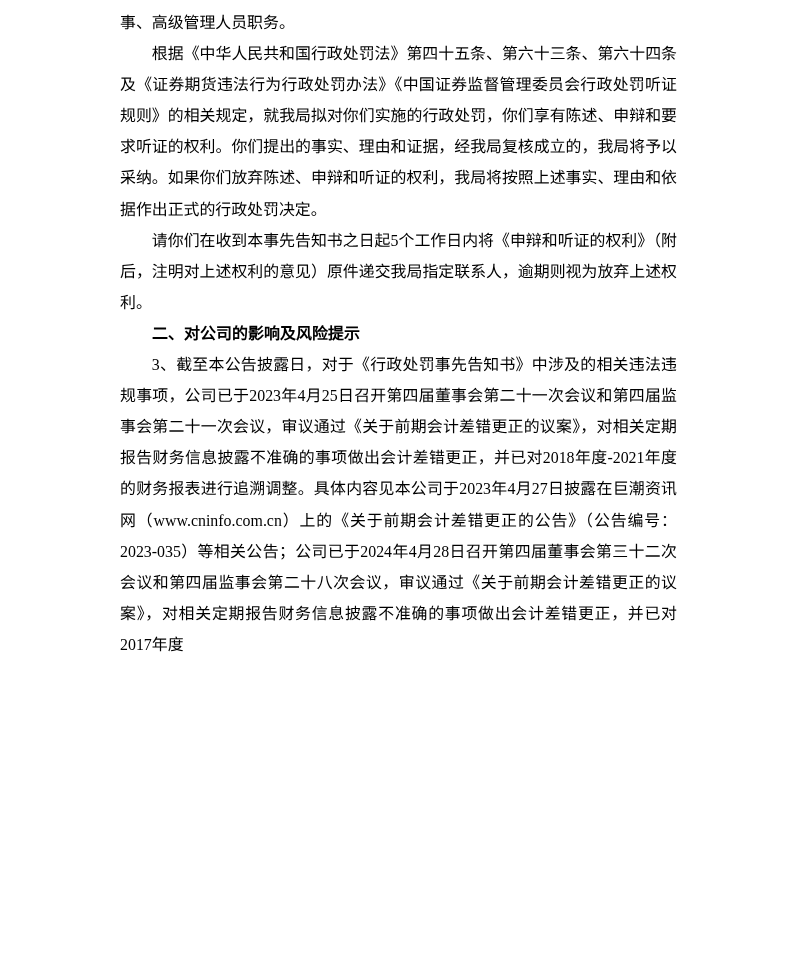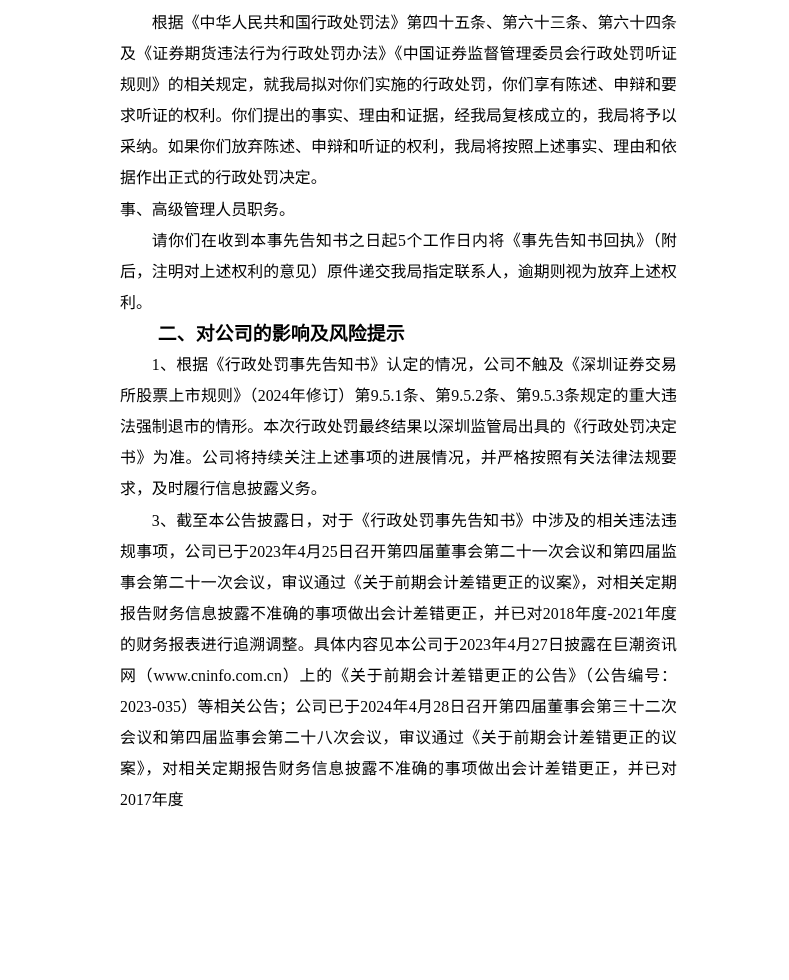--- a/index.html
+++ b/index.html
@@ -29,33 +29,32 @@
     text-indent: 2em;
   }
   .para.no-indent {
     text-indent: 0;
   }
   .section-heading {
     margin: 0;
     text-indent: 2em;
     font-weight: 700;
     font-family: "Liberation Sans", "DejaVu Sans", sans-serif;
-    font-size: 19px;
+    font-size: 16px;
     line-height: 31.1px;
   }
 </style>
 </head>
 <body>
 
 <div class="page">
+  <p class="para no-indent">事、高级管理人员职务。</p>
+
   <p class="para">根据《中华人民共和国行政处罚法》第四十五条、第六十三条、第六十四条及《证券期货违法行为行政处罚办法》《中国证券监督管理委员会行政处罚听证规则》的相关规定，就我局拟对你们实施的行政处罚，你们享有陈述、申辩和要求听证的权利。你们提出的事实、理由和证据，经我局复核成立的，我局将予以采纳。如果你们放弃陈述、申辩和听证的权利，我局将按照上述事实、理由和依据作出正式的行政处罚决定。</p>
 
-  <p class="para no-indent">事、高级管理人员职务。</p>
-
-  <p class="para">请你们在收到本事先告知书之日起5个工作日内将《事先告知书回执》（附后，注明对上述权利的意见）原件递交我局指定联系人，逾期则视为放弃上述权利。</p>
+  <p class="para">请你们在收到本事先告知书之日起5个工作日内将《申辩和听证的权利》（附后，注明对上述权利的意见）原件递交我局指定联系人，逾期则视为放弃上述权利。</p>
 
   <h2 class="section-heading">二、对公司的影响及风险提示</h2>
 
-  <p class="para">1、根据《行政处罚事先告知书》认定的情况，公司不触及《深圳证券交易所股票上市规则》（2024年修订）第9.5.1条、第9.5.2条、第9.5.3条规定的重大违法强制退市的情形。本次行政处罚最终结果以深圳监管局出具的《行政处罚决定书》为准。公司将持续关注上述事项的进展情况，并严格按照有关法律法规要求，及时履行信息披露义务。</p>
 
 
   <p class="para">3、截至本公告披露日，对于《行政处罚事先告知书》中涉及的相关违法违规事项，公司已于2023年4月25日召开第四届董事会第二十一次会议和第四届监事会第二十一次会议，审议通过《关于前期会计差错更正的议案》，对相关定期报告财务信息披露不准确的事项做出会计差错更正，并已对2018年度-2021年度的财务报表进行追溯调整。具体内容见本公司于2023年4月27日披露在巨潮资讯网（www.cninfo.com.cn）上的《关于前期会计差错更正的公告》（公告编号：2023-035）等相关公告；公司已于2024年4月28日召开第四届董事会第三十二次会议和第四届监事会第二十八次会议，审议通过《关于前期会计差错更正的议案》，对相关定期报告财务信息披露不准确的事项做出会计差错更正，并已对2017年度</p>
 </div>
 
 </body></html>

